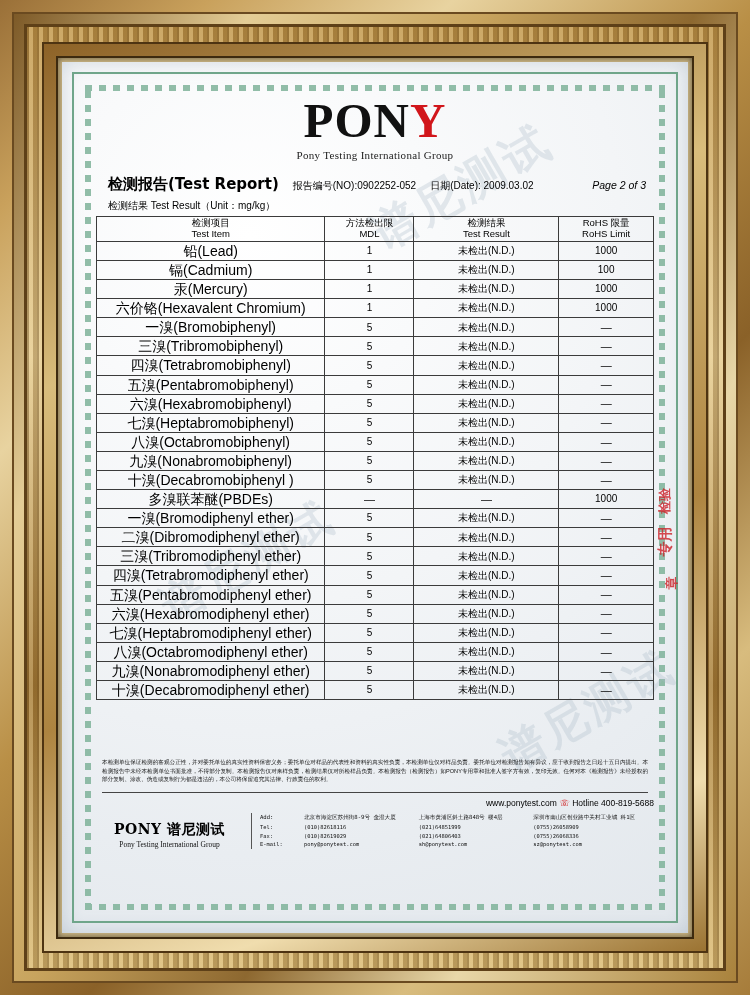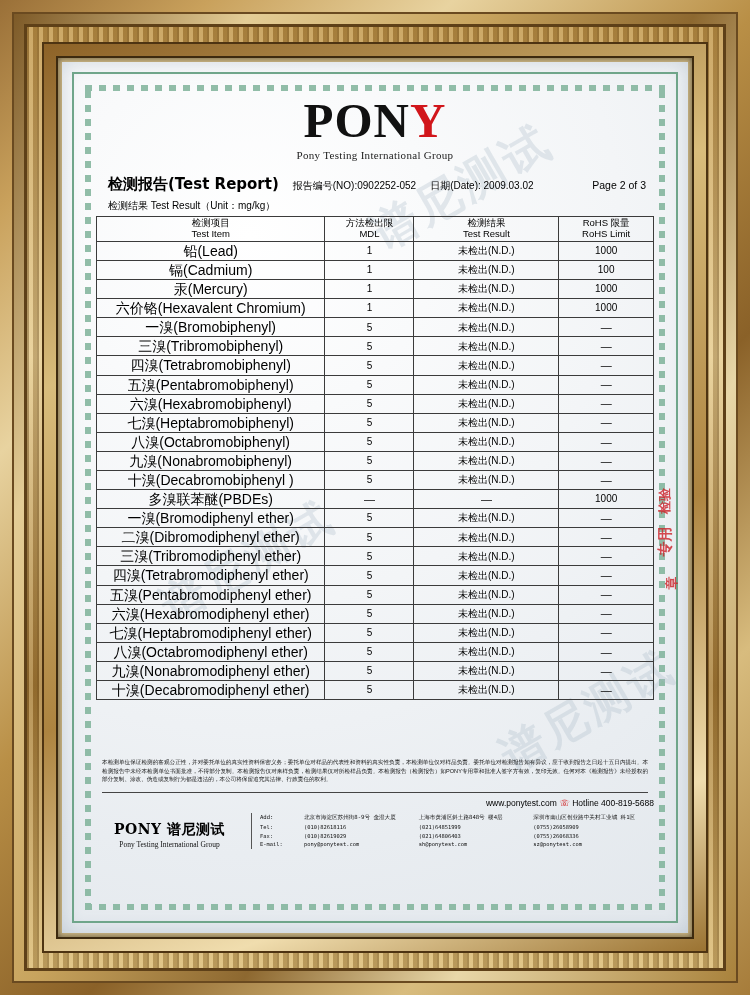--- a/index.html
+++ b/index.html
@@ -102,21 +102,21 @@
   }
   .title-main{
     font-family:"DejaVu Sans",sans-serif;font-weight:bold;font-size:15px;color:#000;
     white-space:nowrap;
   }
   .title-meta{
     font-size:10px;color:#000;margin-left:14px;white-space:nowrap;
     font-family:"Liberation Sans",sans-serif;
   }
   .title-page{
-    margin-left:auto;font-size:10.5px;color:#000;white-space:nowrap;
+    margin-left:auto;font-size:10.5px;color:#000;white-space:nowrap;font-style:italic;
   }
   .unit-row{
     font-size:10px;color:#000;margin:5px 0 3px 12px;
   }
 
   
   table.results{
     border-collapse:collapse;width:100%;
     font-size:10px;color:#000;
     table-layout:fixed;

